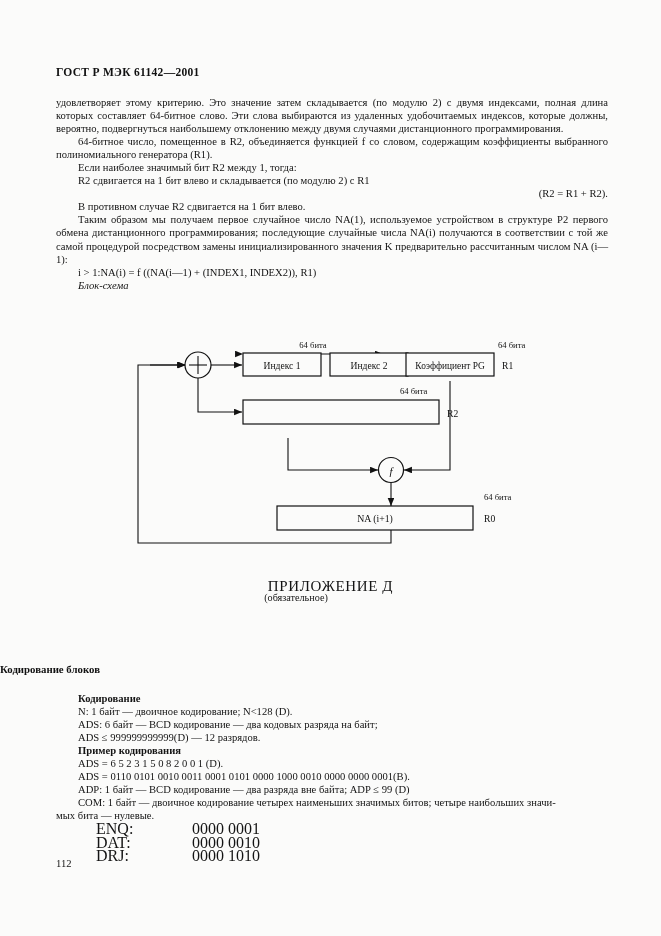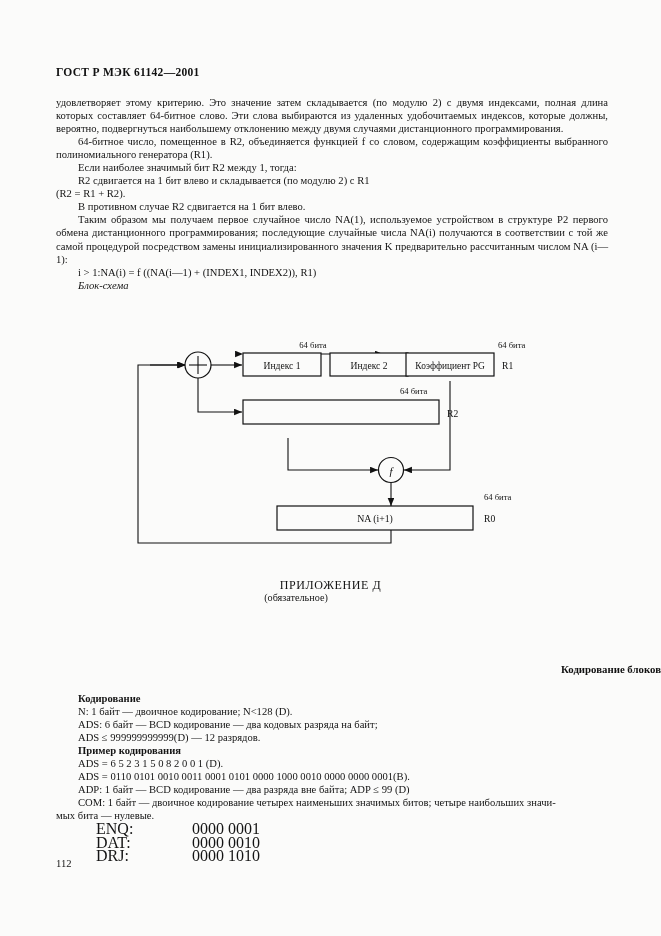--- a/index.html
+++ b/index.html
@@ -47,60 +47,60 @@
     line-height: 13.05px;
     text-align: justify;
     color: #141414;
   }
   .para {
     margin: 0;
     text-indent: 0;
   }
   .para.ind { text-indent: 22px; }
   .para.ind2 { margin-left: 22px; }
-  .para.center { text-align: left; text-indent: 0; }
+  .para.center { text-align: right; text-indent: 0; }
   .it { font-style: italic; }
   sup { font-size: 7.2px; vertical-align: super; line-height: 0; }
 
   
   #diagram {
     position: absolute;
     left: 0;
     top: 332px;
     width: 661px;
     height: 240px;
   }
   #diagram svg { display: block; }
 
   
   .appendix-title {
     position: absolute;
     left: 0;
     top: 578px;
     width: 661px;
     text-align: center;
-    font-size: 12px;
+    font-size: 15px;
     letter-spacing: 0.6px;
     color: #141414;
   }
   .appendix-sub {
     position: absolute;
     left: 0;
     top: 592px;
     width: 592px;
     text-align: center;
     font-size: 10.2px;
     color: #141414;
   }
   .section-title {
     position: absolute;
     left: 0;
     top: 663px;
     width: 661px;
-    text-align: right;
+    text-align: left;
     font-size: 10.8px;
     font-weight: bold;
     color: #111;
   }
 
   .coding-block {
     position: absolute;
     left: 56px;
     top: 692px;
     width: 552px;

